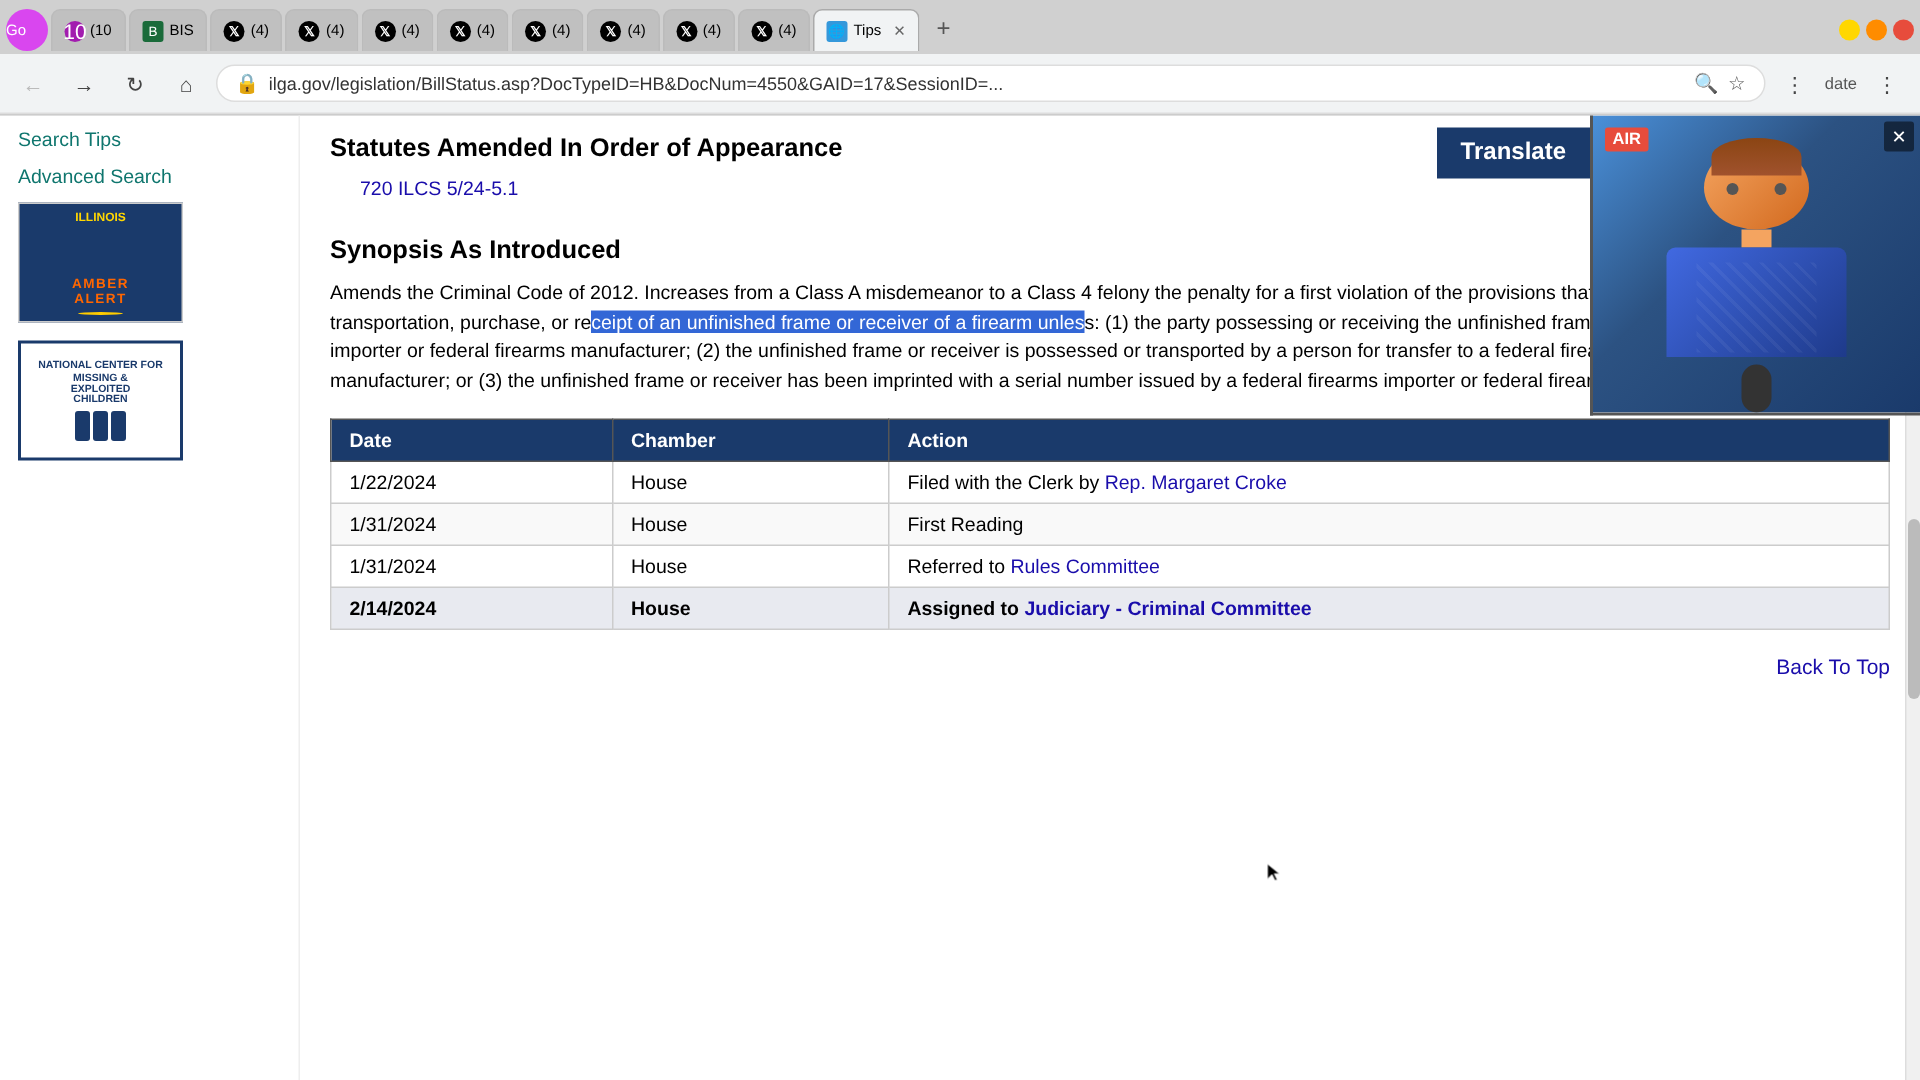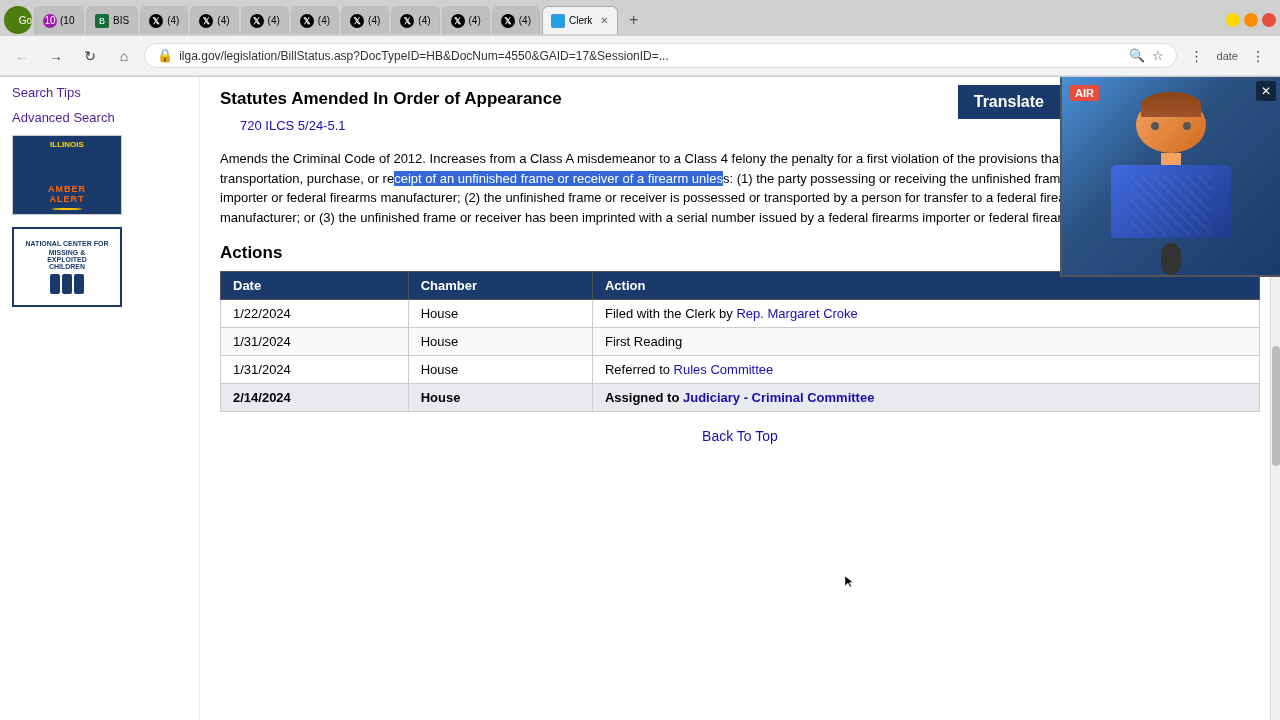--- a/index.html
+++ b/index.html
@@ -61,21 +61,21 @@
     .tab-close {
       margin-left: 4px;
       cursor: pointer;
       font-size: 10px;
       color: #666;
     }
     .tab-notification {
       background: #a21caf;
       color: white;
       border-radius: 50%;
-      font-size: 10px;
+      font-size: 14px;
       width: 14px;
       height: 14px;
       display: flex;
       align-items: center;
       justify-content: center;
     }
     .new-tab-btn {
       width: 28px;
       height: 28px;
       display: flex;
@@ -143,21 +143,21 @@
     
     .sidebar {
       width: 200px;
       padding: 8px 12px;
       border-right: 1px solid #eee;
       flex-shrink: 0;
       overflow-y: auto;
     }
     .sidebar-link {
       display: block;
-      color: #4c1d95;
+      color: #0f766e;
       text-decoration: none;
       font-size: 13px;
       margin-bottom: 10px;
       cursor: pointer;
     }
     .sidebar-image {
       width: 110px;
       height: 80px;
       border: 1px solid #ccc;
       margin-bottom: 12px;
@@ -251,21 +251,21 @@
     }
     .actions-table tr:nth-child(even) td { background: #f9f9f9; }
     .actions-table tr:nth-child(odd) td { background: #fff; }
     .actions-table tr:last-child td { background: #e8eaf0; font-weight: bold; }
     .table-link {
       color: #1a0dab;
       text-decoration: none;
     }
 
     .back-to-top {
-      text-align: center;
+      text-align: right;
       margin-top: 12px;
       margin-bottom: 16px;
     }
     .back-to-top a {
       color: #1a0dab;
       text-decoration: none;
       font-size: 14px;
     }
 
     
@@ -359,21 +359,21 @@
       margin: 0 1px;
     }
   </style>
 </head>
 <body>
 
 <div class="browser-chrome">
 
   <div class="tab-bar">
 
-    <div style="width:28px;height:28px;border-radius:50%;background:#4d7c0f;display:flex;align-items:center;justify-content:flex-end;color:white;font-size:10px;cursor:pointer;flex-shrink:0;">
+    <div style="width:28px;height:28px;border-radius:50%;background:#d946ef;display:flex;align-items:center;justify-content:flex-start;color:white;font-size:10px;cursor:pointer;flex-shrink:0;">
       <span>Go</span>
     </div>
 
     <div class="tab" style="gap:3px;min-width:50px;">
       <div class="tab-notification">10</div>
       <span style="font-size:10px;">(10</span>
     </div>
 
     <div class="tab" style="min-width:40px;">
       <div class="tab-favicon" style="background:#1a6b3a;color:white;">B</div>
@@ -408,21 +408,21 @@
       <div class="tab-favicon" style="background:#000;color:white;border-radius:50%;font-weight:bold;">𝕏</div>
       <span style="font-size:10px;">(4)</span>
     </div>
     <div class="tab" style="min-width:44px;">
       <div class="tab-favicon" style="background:#000;color:white;border-radius:50%;font-weight:bold;">𝕏</div>
       <span style="font-size:10px;">(4)</span>
     </div>
 
     <div class="tab active" style="min-width:50px;">
       <div class="tab-favicon" style="background:#3498db;color:white;">🌐</div>
-      <span style="font-size:10px;">Clerk</span>
+      <span style="font-size:10px;">Tips</span>
       <span class="tab-close">✕</span>
     </div>
 
     <button class="new-tab-btn">+</button>
 
     <div style="margin-left:auto;display:flex;gap:4px;">
       <button style="width:14px;height:14px;border-radius:50%;background:#ffd700;border:none;cursor:pointer;"></button>
       <button style="width:14px;height:14px;border-radius:50%;background:#ff8c00;border:none;cursor:pointer;"></button>
       <button style="width:14px;height:14px;border-radius:50%;background:#e74c3c;border:none;cursor:pointer;"></button>
     </div>
@@ -481,28 +481,28 @@
     
     <button class="translate-btn">Translate</button>
 
     
     <h2 class="section-heading">Statutes Amended In Order of Appearance</h2>
 
     
     <a class="statute-link" href="#">720 ILCS 5/24-5.1</a>
 
     
+    <h2 class="synopsis-heading">Synopsis As Introduced</h2>
 
     
     <div class="synopsis-text">
       Amends the Criminal Code of 2012. Increases from a Class A misdemeanor to a Class 4 fe<span style="display:inline;">lony the penalty for a first violation of the provisions that prohibit the knowing possession, transportation, purchase, or re</span><span class="highlight-text">ceipt of an unfinished frame or receiver of a firearm unles</span>s: (1) the party possessing or receiving the unfinished frame or receiver is a federal firearms importer or federal firearms manufacturer; (2) the unfinished frame or receiver is possessed or transported by a person for transfer to a federal firearms importer or federal firearms manufacturer; or (3) the unfinished frame or receiver has been imprinted with a serial number issued by a federal firearms importer or federal firearms manufacturer.
     </div>
 
     
-    <h2 class="actions-heading">Actions</h2>
 
     
     <table class="actions-table">
       <thead>
         <tr>
           <th>Date</th>
           <th>Chamber</th>
           <th>Action</th>
         </tr>
       </thead>

